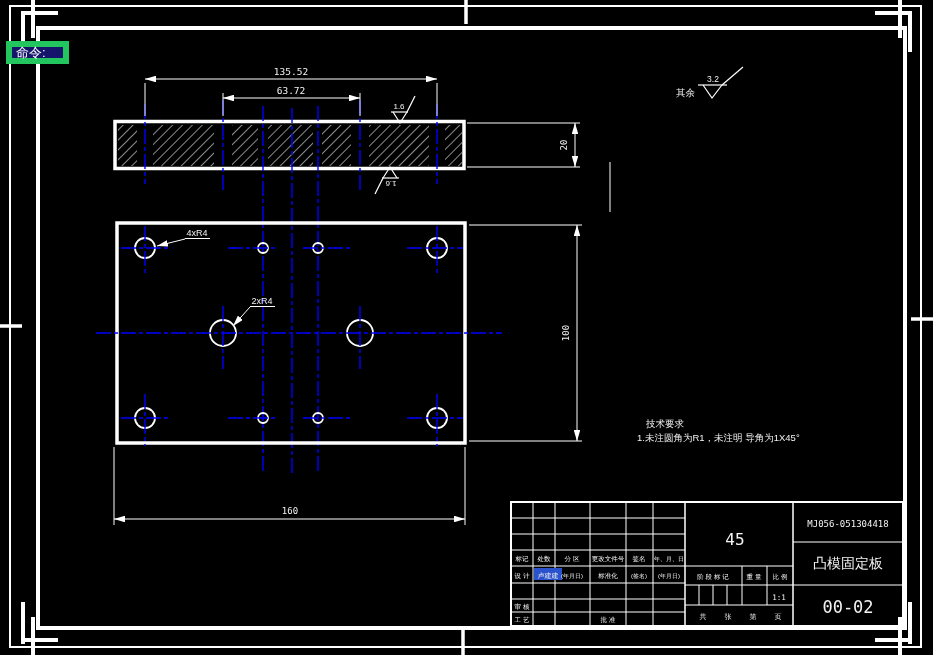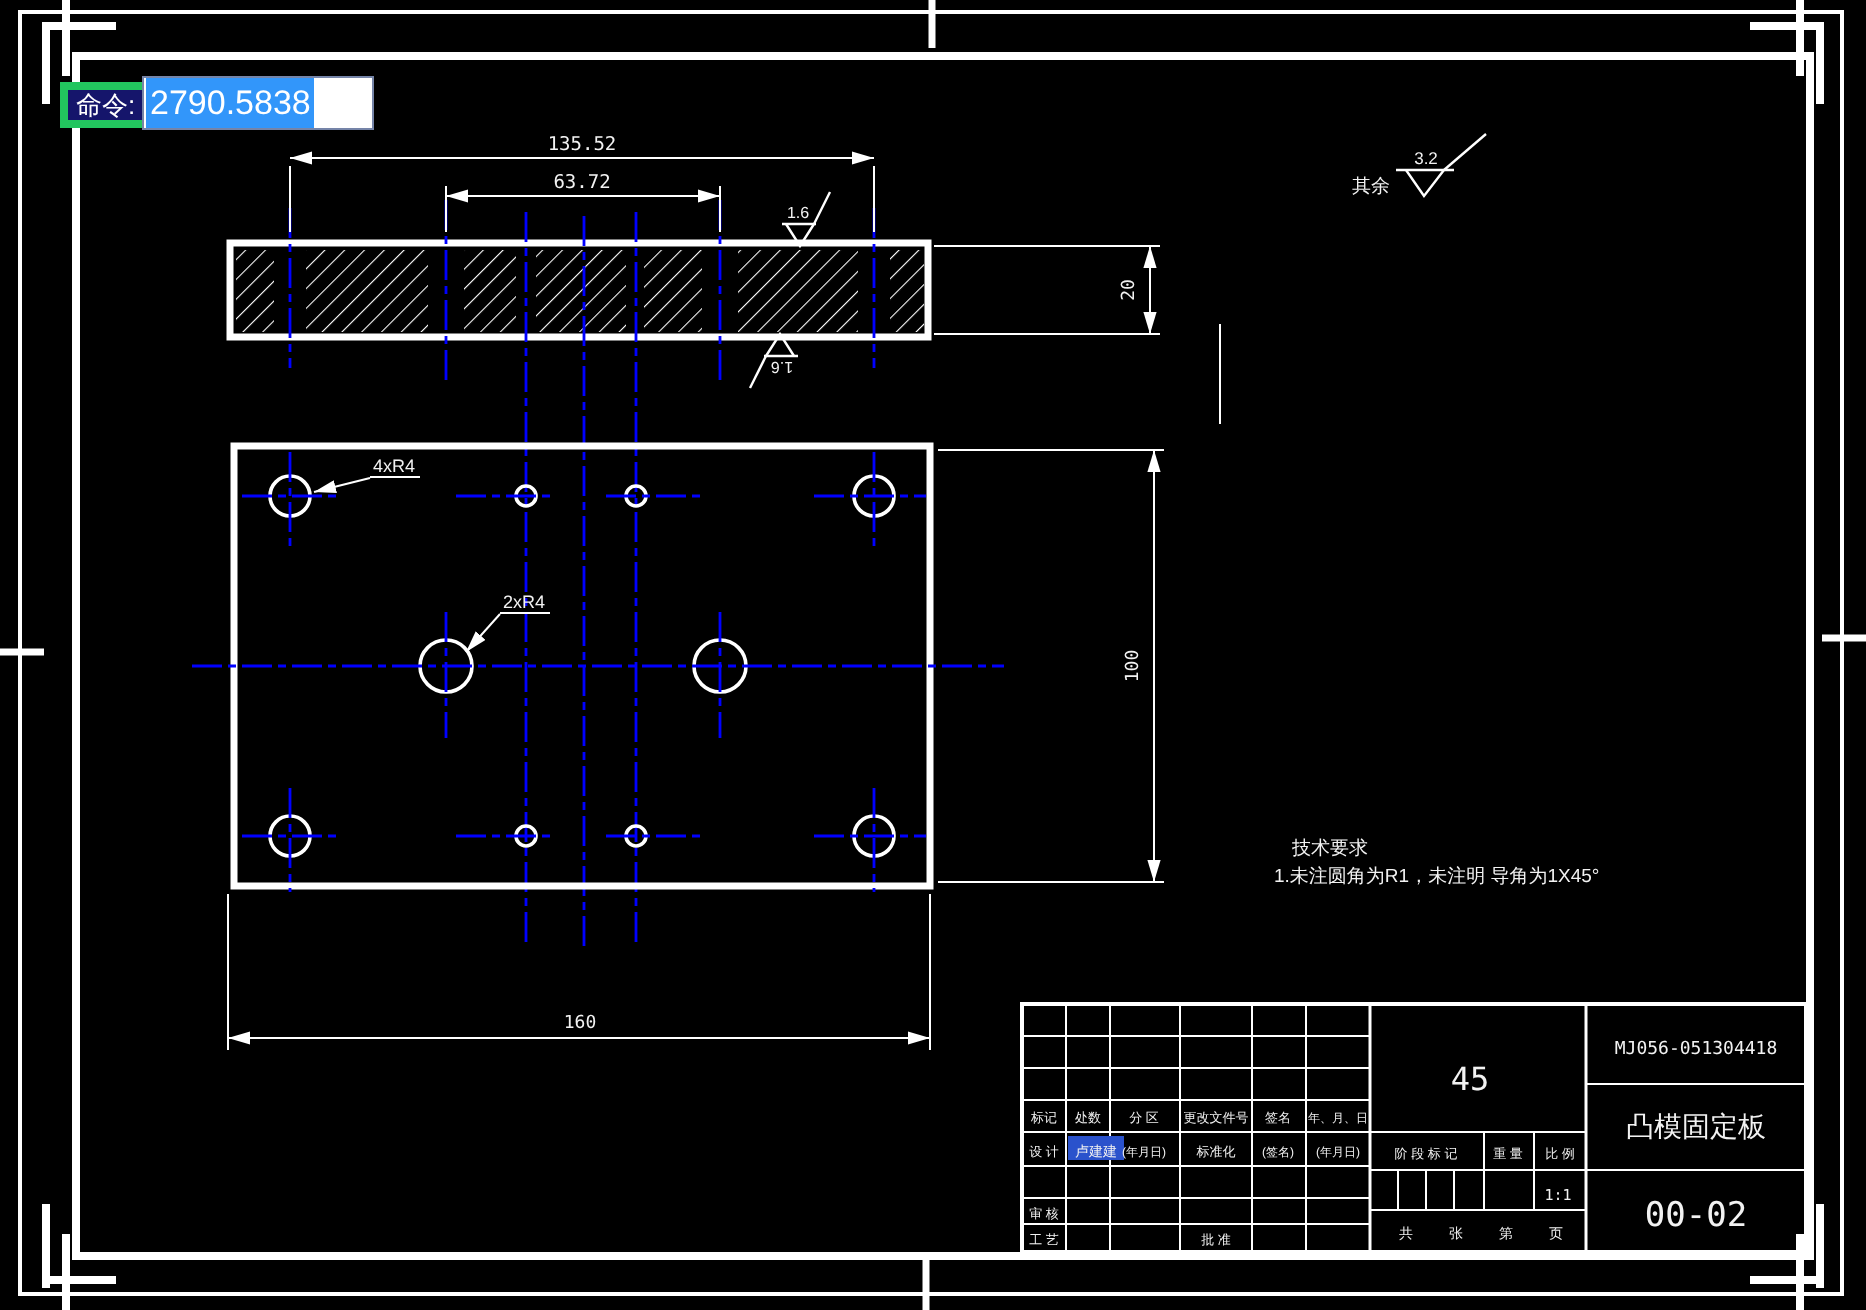--- a/index.html
+++ b/index.html
@@ -2,22 +2,22 @@
 <html><head>
 <meta charset="utf-8">
 <style>
   html,body{margin:0;padding:0;background:#000;}
   #stage{position:relative;width:933px;height:655px;background:#000;overflow:hidden;
          font-family:"Liberation Sans",sans-serif;}
   #draw-canvas{position:absolute;left:0;top:0;}
   svg text{fill:#f2f2f2;font-family:"Liberation Sans",sans-serif;}
   svg text.dim{font-family:"DejaVu Sans Mono",monospace;}
   .cmd{position:absolute;display:flex;align-items:center;box-sizing:border-box;z-index:5;}
-  #cmd-label{left:6px;top:41px;width:63px;height:23px;background:#15156b;border:4px solid #22c55e;
-             color:#fff;font-size:13px;padding-left:4px;margin-left:24px;}
+  #cmd-label{left:6px;top:41px;width:63px;height:23px;background:#15156b;border:6px solid #22c55e;
+             color:#fff;font-size:13px;padding-left:4px;}
   #cmd-x{left:71px;top:38px;width:116px;height:27px;background:#fff;border:1px solid #7584a8;}
   #cmd-x .hl{background:#3296fa;color:#fff;font-size:17px;line-height:25px;padding:0 2px;margin-left:1px;}
   #cmd-y{left:190px;top:39px;width:99px;height:25px;background:#15156b;border:2px solid #c9cfef;
          color:#fff;font-size:17px;padding-left:5px;}
 </style>
 </head>
 <body>
 
 <div id="stage">
 
@@ -262,17 +262,14 @@
         <text class="dim" x="848" y="527" text-anchor="middle" font-size="9">MJ056-051304418</text>
         <text x="848" y="568" text-anchor="middle" font-size="14">凸模固定板</text>
         <text class="dim" x="848" y="613" text-anchor="middle" font-size="17">00-02</text>
       </g>
     </g>
   </svg>
 
   <div class="cmd" id="cmd-label">
     <span>命令:</span>
   </div>
-  <div class="cmd" id="cmd-x">
-    <span class="hl">2790.5838</span>
-  </div>
 
 </div>
 
 </body></html>

